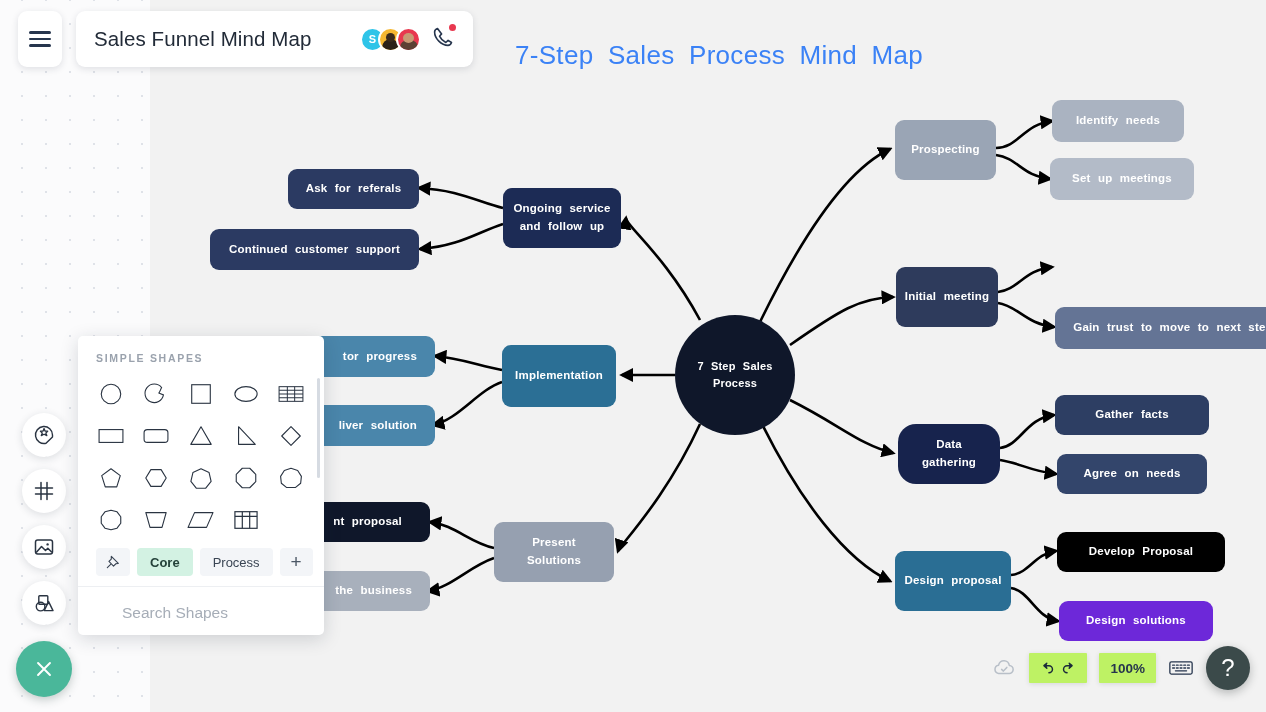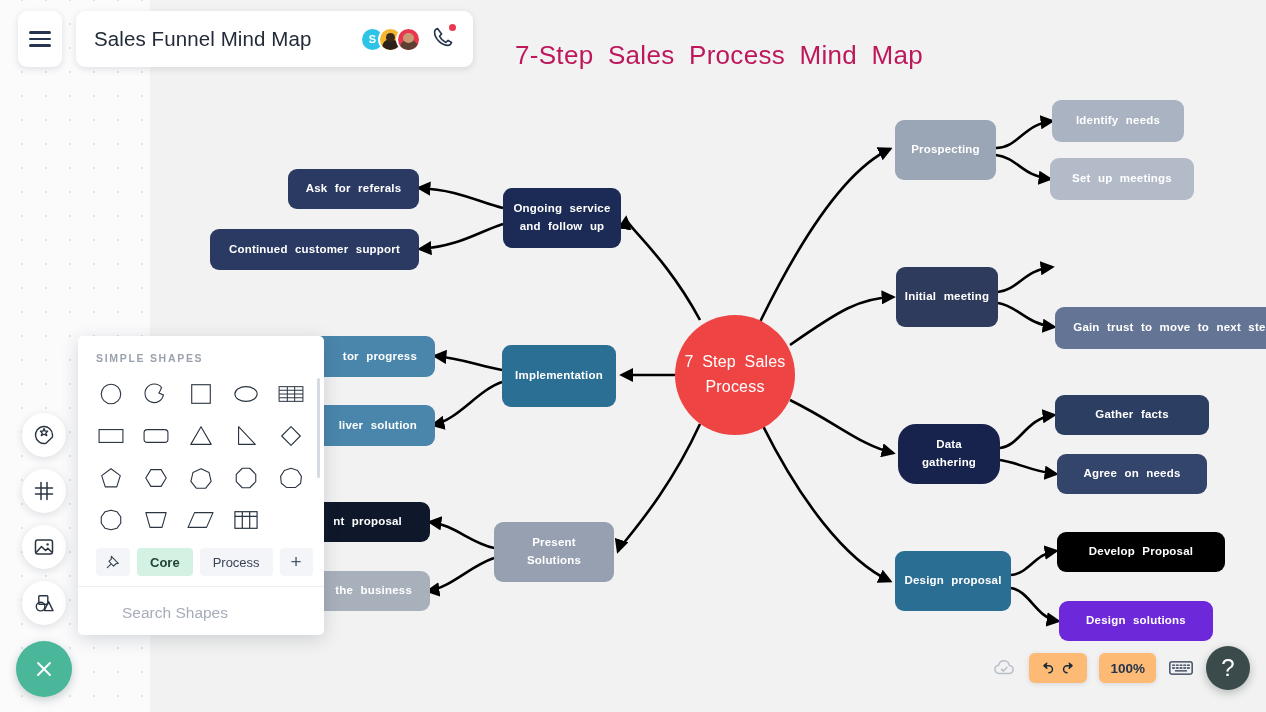--- a/index.html
+++ b/index.html
@@ -81,36 +81,36 @@
   }
   .phone-icon { margin-left: 10px; position: relative; cursor: pointer; }
   .phone-dot {
     position: absolute; right: -1px; top: -1px;
     width: 7px; height: 7px; border-radius: 50%; background: #e8384f;
   }
 
   
   .canvas-heading {
     position: absolute; left: 515px; top: 40px;
-    font-size: 26px; color: #be185d; letter-spacing: .3px;
+    font-size: 26px; color: #3b82f6; letter-spacing: .3px;
     word-spacing: 7px; white-space: nowrap;
   }
 
   
   .node {
     position: absolute; border-radius: 9px;
     display: flex; flex-direction: column; align-items: center;
     justify-content: center; text-align: center;
     color: #ffffff; font-size: 11.5px; font-weight: 700;
     word-spacing: 4px; letter-spacing: .2px; line-height: 1.55;
     cursor: pointer; padding: 4px 8px;
   }
   .node.center {
-    border-radius: 50%; background: #ef4444; font-size: 16px;
-    font-weight: 400;
+    border-radius: 50%; background: #0f172a; font-size: 11px;
+    font-weight: 700;
   }
   .edge-layer {
     position: absolute; left: 0; top: 0; width: 1266px; height: 712px;
     pointer-events: none;
   }
 
   
   .tool {
     position: absolute; left: 22px; width: 44px; height: 44px;
     border-radius: 50%; background: #ffffff;
@@ -174,21 +174,21 @@
   .search-input::placeholder { color: #a6adb7; }
   .kebab { display: flex; flex-direction: column; gap: 3px; cursor: pointer; }
   .kebab i { width: 3px; height: 3px; border-radius: 50%; background: #7c8694; display: block; }
 
   
   .bottom-bar {
     position: absolute; right: 16px; bottom: 22px;
     display: flex; align-items: center; gap: 12px;
   }
   .pill {
-    background: #fdba74; border-radius: 6px; height: 30px;
+    background: #bef264; border-radius: 1px; height: 30px;
     box-shadow: 0 1px 5px rgba(30,40,60,.13);
     display: flex; align-items: center; justify-content: center;
     cursor: pointer;
   }
   .pill.undo-redo { width: 58px; gap: 4px; }
   .pill.zoom { padding: 0 11px; font-size: 13.5px; color: #26354d; font-weight: 700; }
   .help-fab {
     width: 44px; height: 44px; border-radius: 50%; background: #3b4a4a;
     color: #fff; font-size: 24px; display: flex; align-items: center;
     justify-content: center; cursor: pointer;

